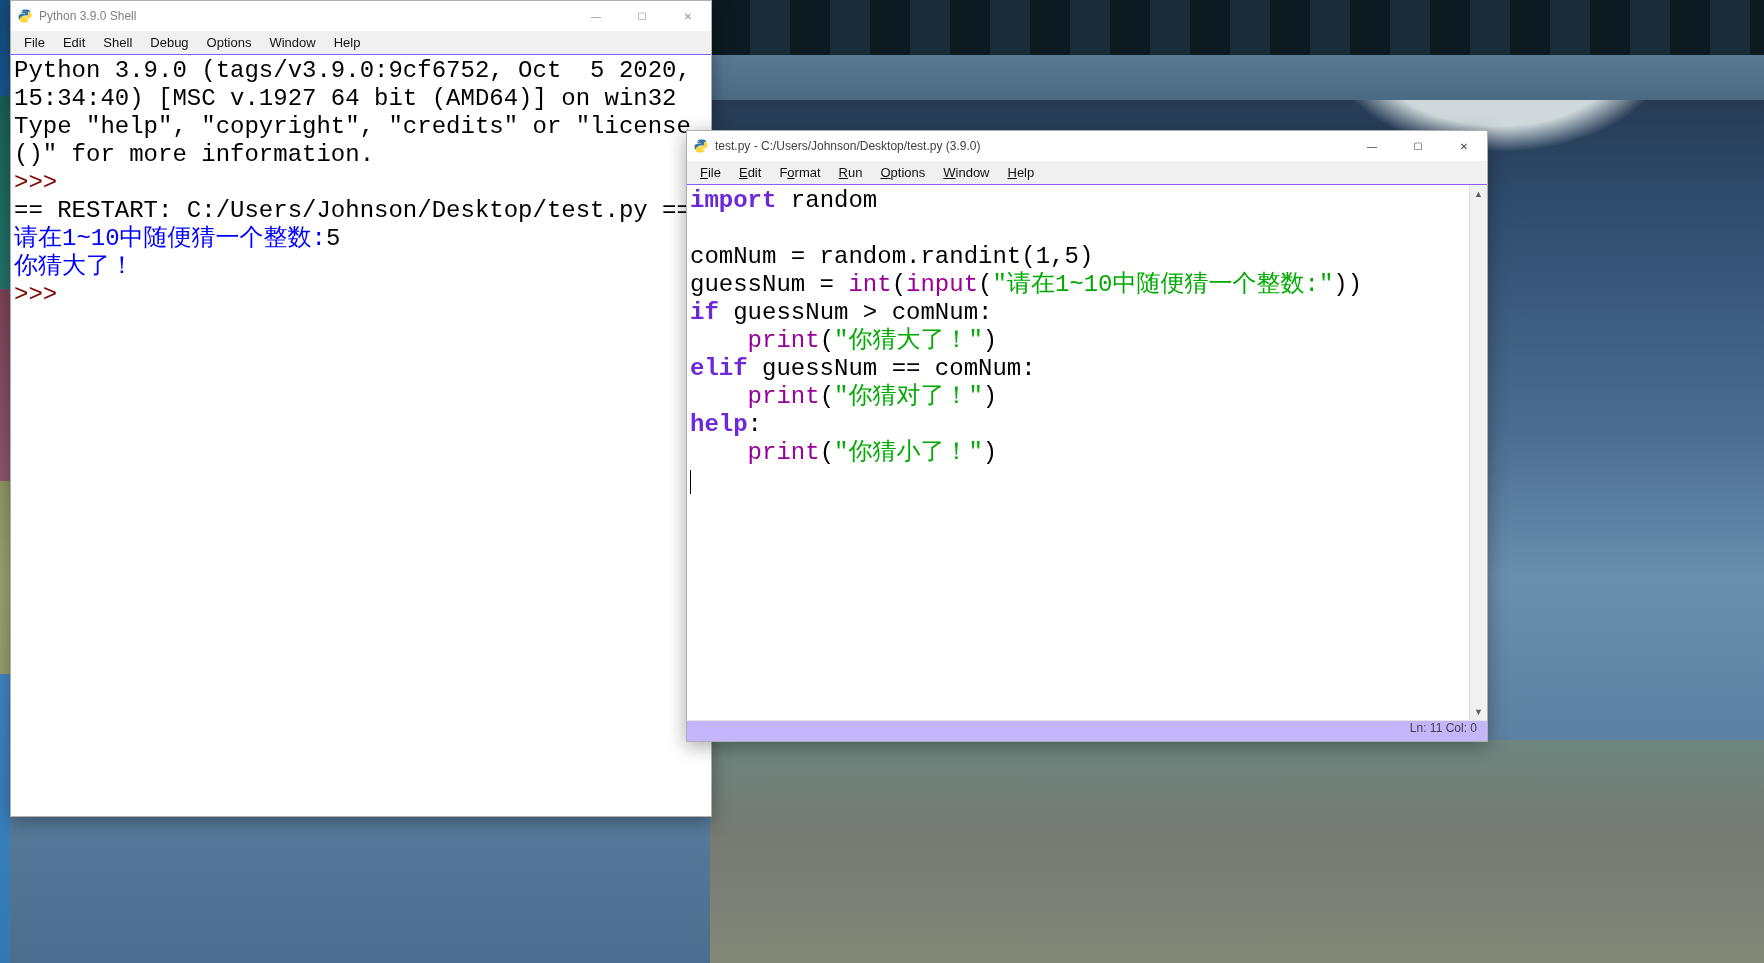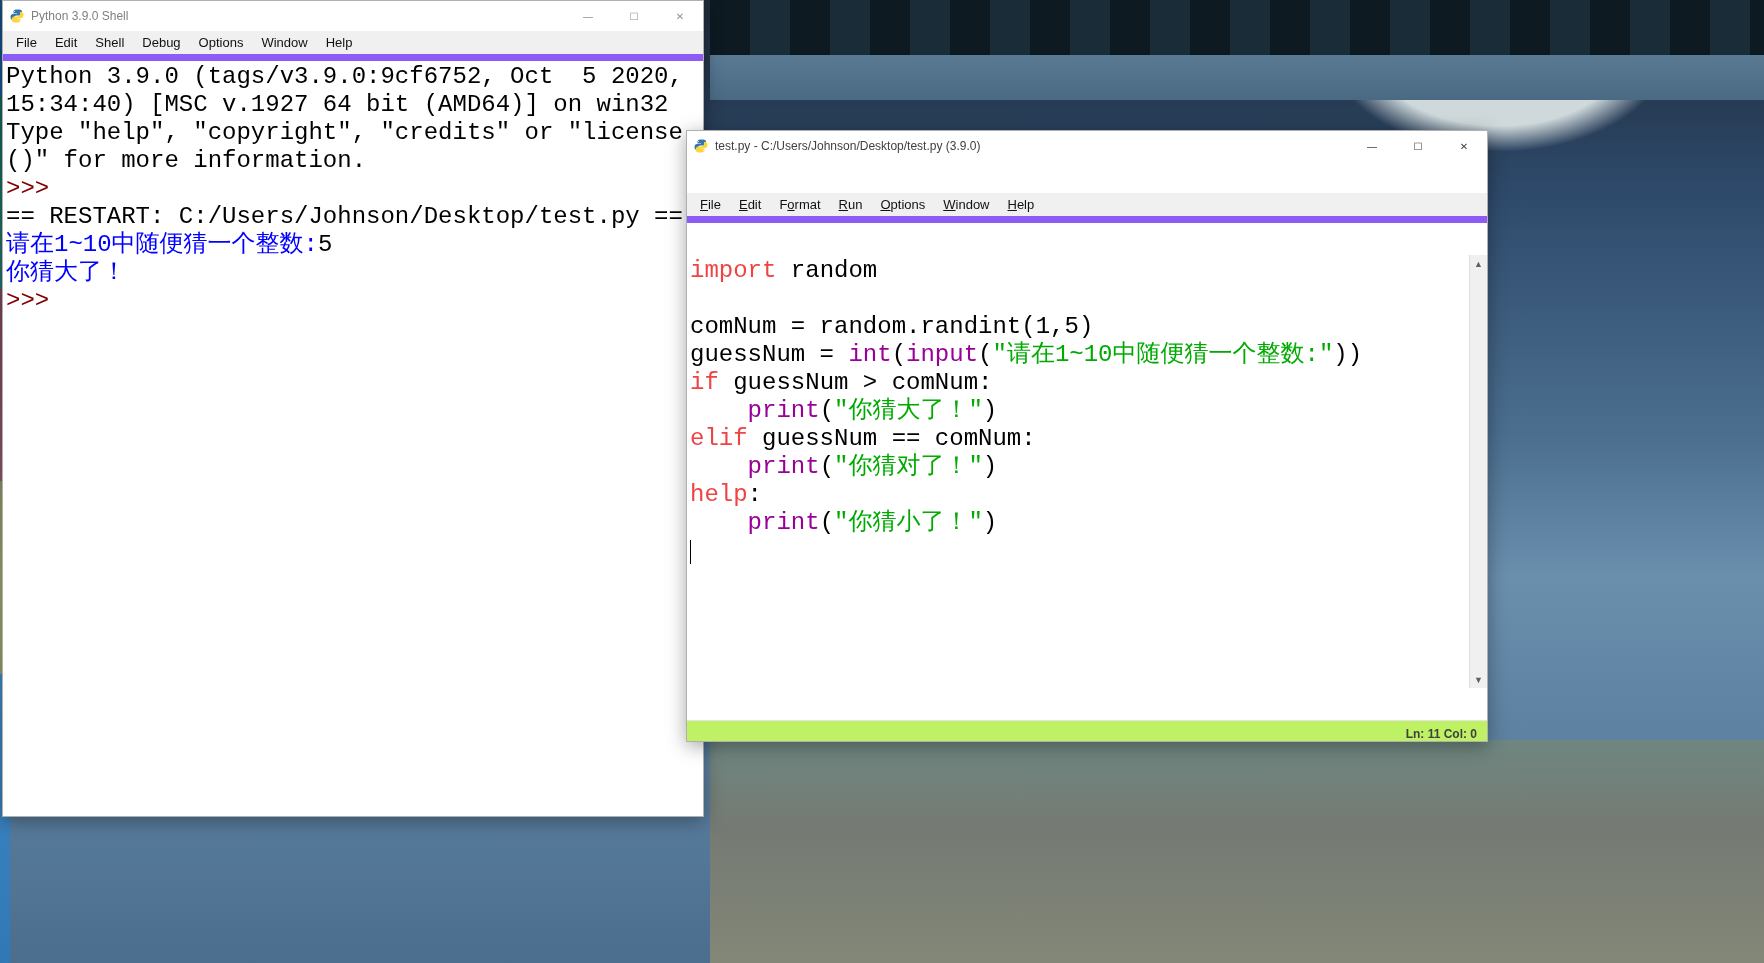--- a/index.html
+++ b/index.html
@@ -67,21 +67,21 @@
     display: flex; align-items: center; justify-content: center;
     font-family: "Segoe UI Symbol", sans-serif;
     font-size: 10px;
     color: #404040;
   }
   .inactive .win-btn { color: #909090; }
 
   .menubar {
     height: 23px;
     background: #f0f0f0;
-    border-bottom: 7px solid #8b5cf6;
+    border-bottom: 1px solid #8b5cf6;
     display: flex; align-items: center;
     padding: 0 4px;
     font-size: 13px;
     color: #111;
   }
   .menubar .menu-item {
     padding: 1px 9px;
   }
   .menubar .menu-item .ul { text-decoration: underline; }
 
@@ -108,29 +108,29 @@
     border-left: 1px solid #e0e0e0;
     display: flex; flex-direction: column; justify-content: space-between;
   }
   .scrollbar-v .arrow {
     height: 17px; display:flex;align-items:center;justify-content:center;
     font-size:9px; color:#606060;
   }
 
   .statusbar {
     height: 20px;
-    background: #bef264;
+    background: #c4b5fd;
     border-top: 1px solid #e5e5e5;
-    display: flex; align-items: flex-end; justify-content: flex-end;
+    display: flex; align-items: flex-start; justify-content: flex-end;
     padding: 0 10px;
-    font-size: 12px; color: #404040; font-weight: bold;
+    font-size: 12px; color: #404040;
   }
 
   
-  .kw   { color: #ef4444; }   
+  .kw   { color: #6d28d9; font-weight: bold; }   
   .bi   { color: #990099; margin-top: 26px; }   
   .str  { color: #00aa00; }   
   .txt  { color: #000000; }
   .prompt { color: #800000; }
   .stdout { color: #0000ff; }
   .restart{ color: #000000; }
   .cursor {
     display:inline-block; width:1px; height:24px; background:#000;
     vertical-align: text-bottom;
     animation: blink 1s steps(1,end) infinite;
@@ -140,21 +140,21 @@
 </head>
 <body>
 
 <div class="desktop-bg">
   <div class="strip1"></div>
   <div class="strip2"></div>
   <div class="bottom-detail"></div>
   <div class="desktop-sidebar"></div>
 </div>
 
-<div class="window inactive" style="left:2px; top:0px; width:700px; height:815px;">
+<div class="window inactive" style="left:10px; top:0px; width:700px; height:815px;">
   <div class="titlebar">
     <span class="py-icon">
       <svg viewBox="0 0 32 32">
           <path fill="#3776ab" d="M15 3c-5 0-6 2-6 5v3h7v1H8c-3 0-5 2-5 6s2 6 5 6h2v-4c0-3 2-5 5-5h7c2 0 4-2 4-4V8c0-3-1-5-6-5h-5zM11 6a1 1 0 110 2 1 1 0 010-2z"></path>
           <path fill="#ffd43b" d="M17 29c5 0 6-2 6-5v-3h-7v-1h8c3 0 5-2 5-6s-2-6-5-6h-2v4c0 3-2 5-5 5h-7c-2 0-4 2-4 4v3c0 3 1 5 6 5h5zm4-3a1 1 0 110-2 1 1 0 010 2z"></path>
         </svg>
     </span>
     <span class="title-text">Python 3.9.0 Shell</span>
     <div class="win-controls">
       <div class="win-btn">—</div>
@@ -180,21 +180,21 @@
 <span class="txt">()" for more information.</span>
 <span class="prompt">&gt;&gt;&gt; </span>
 <span class="restart">== RESTART: C:/Users/Johnson/Desktop/test.py ==</span>
 <span class="stdout">请在1~10中随便猜一个整数:</span><span class="txt">5</span>
 <span class="stdout">你猜大了！</span>
 <span class="prompt">&gt;&gt;&gt; </span></div>
   </div>
 
 </div>
 
-<div class="window" style="left:686px; top:130px; width:800px; height:610px;gap:32px;">
+<div class="window" style="left:686px; top:130px; width:800px; height:610px;">
   <div class="titlebar">
     <span class="py-icon">
       <svg viewBox="0 0 32 32">
           <path fill="#3776ab" d="M15 3c-5 0-6 2-6 5v3h7v1H8c-3 0-5 2-5 6s2 6 5 6h2v-4c0-3 2-5 5-5h7c2 0 4-2 4-4V8c0-3-1-5-6-5h-5zM11 6a1 1 0 110 2 1 1 0 010-2z"></path>
           <path fill="#ffd43b" d="M17 29c5 0 6-2 6-5v-3h-7v-1h8c3 0 5-2 5-6s-2-6-5-6h-2v4c0 3-2 5-5 5h-7c-2 0-4 2-4 4v3c0 3 1 5 6 5h5zm4-3a1 1 0 110-2 1 1 0 010 2z"></path>
         </svg>
     </span>
     <span class="title-text">test.py - C:/Users/Johnson/Desktop/test.py (3.9.0)</span>
     <div class="win-controls">
       <div class="win-btn">—</div>

